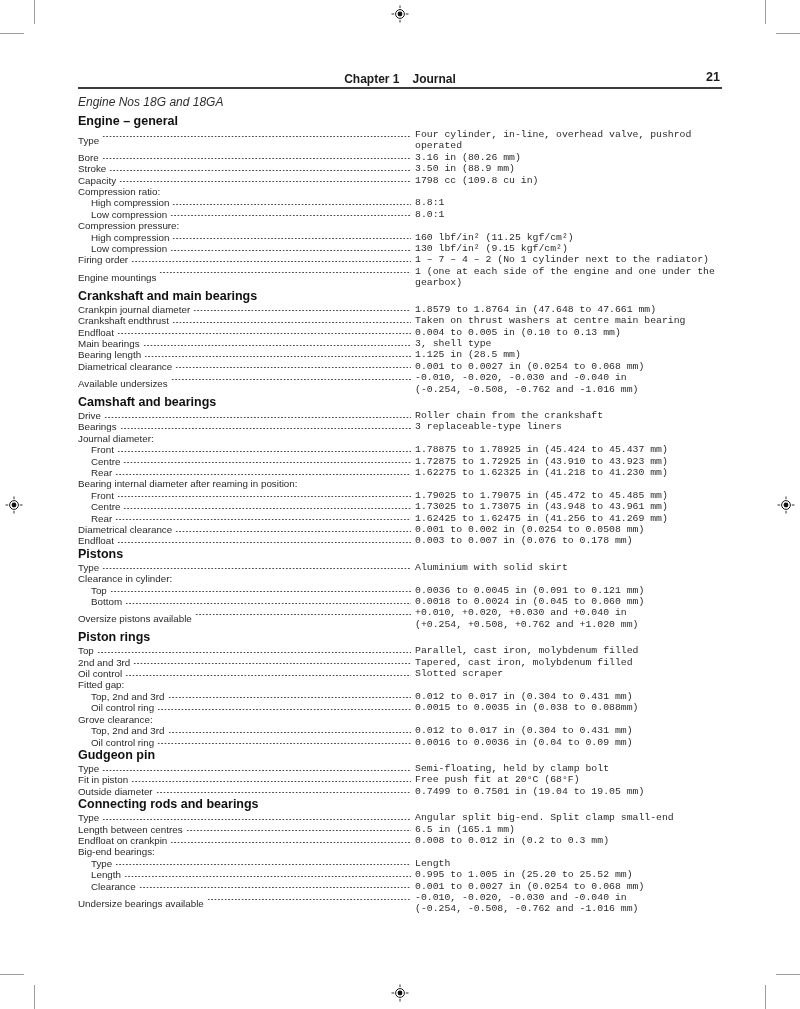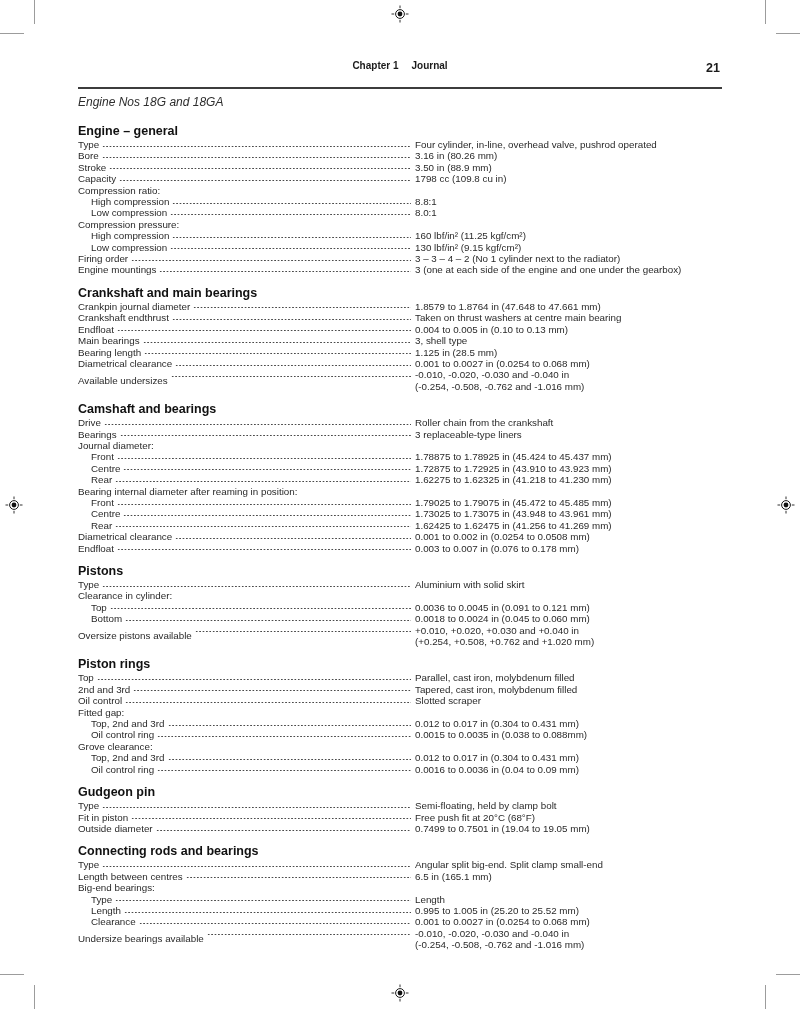--- a/index.html
+++ b/index.html
@@ -9,50 +9,50 @@
     font-family:"Liberation Sans", sans-serif;
     overflow:hidden;
   }
   
   .crop { position:absolute; background:#9c9c9c; }
   .crop.v { width:1px; height:24px; }
   .crop.h { width:24px; height:1px; }
   .reg { position:absolute; width:18px; height:18px; }
   
   .chapter-header {
-    position:absolute; top:60px; left:0; width:100%;
+    position:absolute; top:72px; left:0; width:100%;
     display:flex; justify-content:center; gap:13px;
-    font-weight:bold; font-size:10px; color:#1b1b1b;
+    font-weight:bold; font-size:12px; color:#1b1b1b;
   }
   .page-number {
-    position:absolute; top:61px; left:706px;
+    position:absolute; top:70px; left:706px;
     font-weight:bold; font-size:12.5px; color:#1b1b1b;
   }
   .rule { position:absolute; top:87px; left:78px; width:644px; height:2px; background:#3c3c3c; }
   .subtitle {
     position:absolute; top:95px; left:78px;
     font-style:italic; font-size:12px; color:#2e2e2e;text-align:right;
   }
   
   .content { position:absolute; top:114px; left:78px; width:644px; }
   .section-heading {
     font-size:12.5px; line-height:13px; font-weight:bold; color:#111;
-    margin:11px 0 1px 0;
+    margin:1px 0 1px 0;
   }
   .row { display:flex; align-items:center; font-size:9.8px; line-height:11.4px; color:#2a2a2a; }
   .row .label { white-space:nowrap; flex:0 0 auto; }
   .row.indent .label { padding-left:13px; }
   .row .dots {
     flex:1 1 auto; height:10px; margin:0 4px 0 3px; align-self:flex-start;
     background-image:radial-gradient(circle, #4a4a4a 0.8px, transparent 1px);
     background-size:3.4px 3.4px;
     background-repeat:repeat-x;
     background-position:left bottom 1px;
   }
-  .row .value { flex:0 0 307px; width:307px; white-space:pre-line; }
+  .row .value { flex:0 0 307px; width:307px; white-space:pre-line;font-family:Liberation Mono, monospace; }
   .row.group .label { white-space:normal; }
 </style>
 </head>
 <body>
 
 <div class="crop v" style="left:34px; top:0;"></div>
 <div class="crop h" style="left:0; top:33px;"></div>
 <div class="crop v" style="left:765px; top:0;"></div>
 <div class="crop h" style="left:776px; top:33px;"></div>
 <div class="crop v" style="left:34px; top:985px;"></div>
@@ -146,26 +146,26 @@
         <span class="value">160 lbf/in² (11.25 kgf/cm²)</span>
       </div>
       <div class="row indent">
         <span class="label">Low compression</span>
         <span class="dots"></span>
         <span class="value">130 lbf/in² (9.15 kgf/cm²)</span>
       </div>
       <div class="row">
         <span class="label">Firing order</span>
         <span class="dots"></span>
-        <span class="value">3 – 3 – 4 – 2 (No 1 cylinder next to the radiator)</span>
+        <span class="value">1 – 7 – 4 – 2 (No 1 cylinder next to the radiator)</span>
       </div>
       <div class="row">
         <span class="label">Engine mountings</span>
         <span class="dots"></span>
-        <span class="value">3 (one at each side of the engine and one under the gearbox)</span>
+        <span class="value">1 (one at each side of the engine and one under the gearbox)</span>
       </div>
     </section>
     <section class="spec-section">
       <h2 class="section-heading">Crankshaft and main bearings</h2>
       <div class="row">
         <span class="label">Crankpin journal diameter</span>
         <span class="dots"></span>
         <span class="value">1.8579 to 1.8764 in (47.648 to 47.661 mm)</span>
       </div>
       <div class="row">
@@ -353,20 +353,25 @@
       <div class="row">
         <span class="label">Type</span>
         <span class="dots"></span>
         <span class="value">Angular split big-end. Split clamp small-end</span>
       </div>
       <div class="row">
         <span class="label">Length between centres</span>
         <span class="dots"></span>
         <span class="value">6.5 in (165.1 mm)</span>
       </div>
+      <div class="row">
+        <span class="label">Endfloat on crankpin</span>
+        <span class="dots"></span>
+        <span class="value">0.008 to 0.012 in (0.2 to 0.3 mm)</span>
+      </div>
       <div class="row group">
         <span class="label">Big-end bearings:</span>
       </div>
       <div class="row indent">
         <span class="label">Type</span>
         <span class="dots"></span>
         <span class="value">Length</span>
       </div>
       <div class="row indent">
         <span class="label">Length</span>

